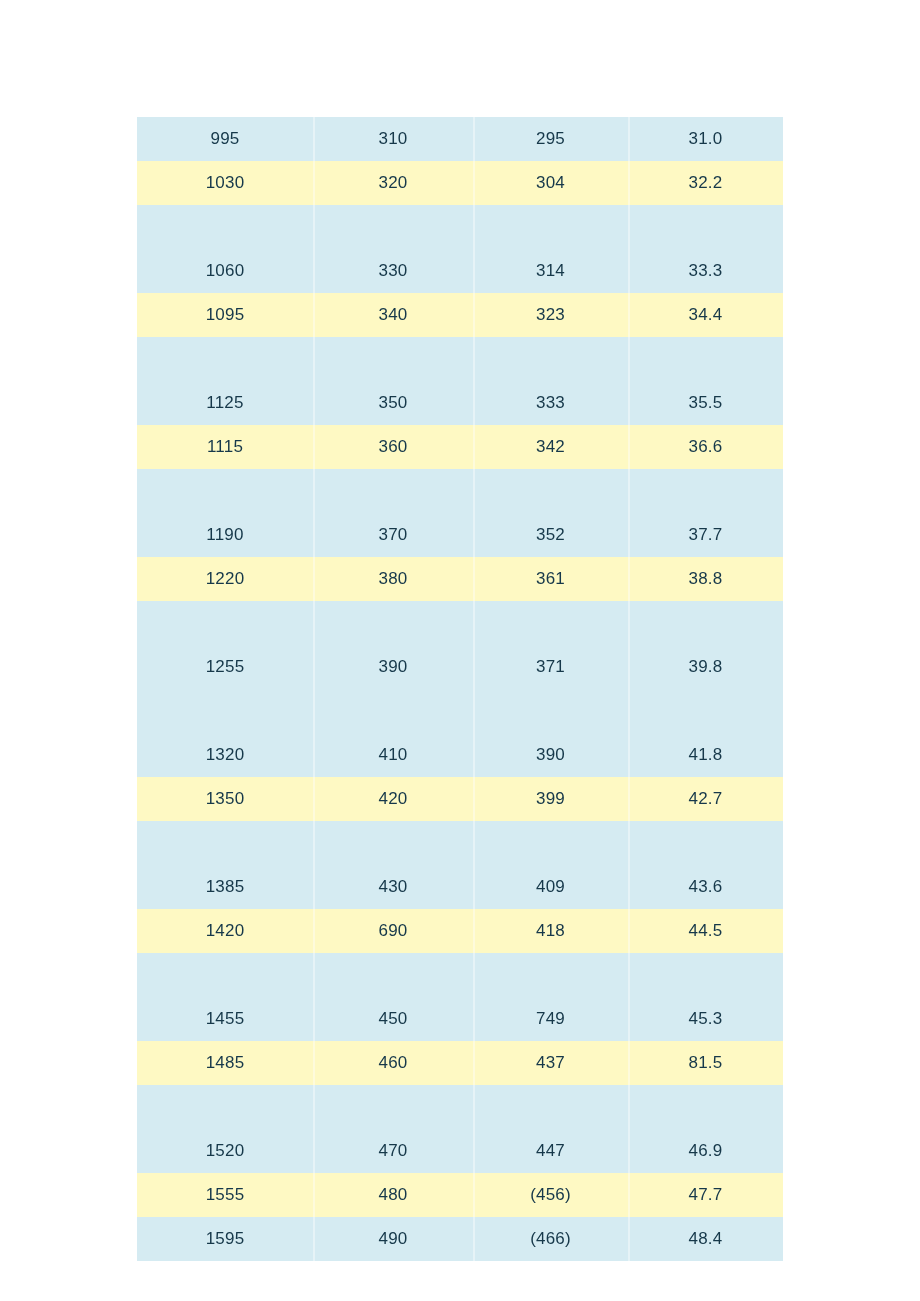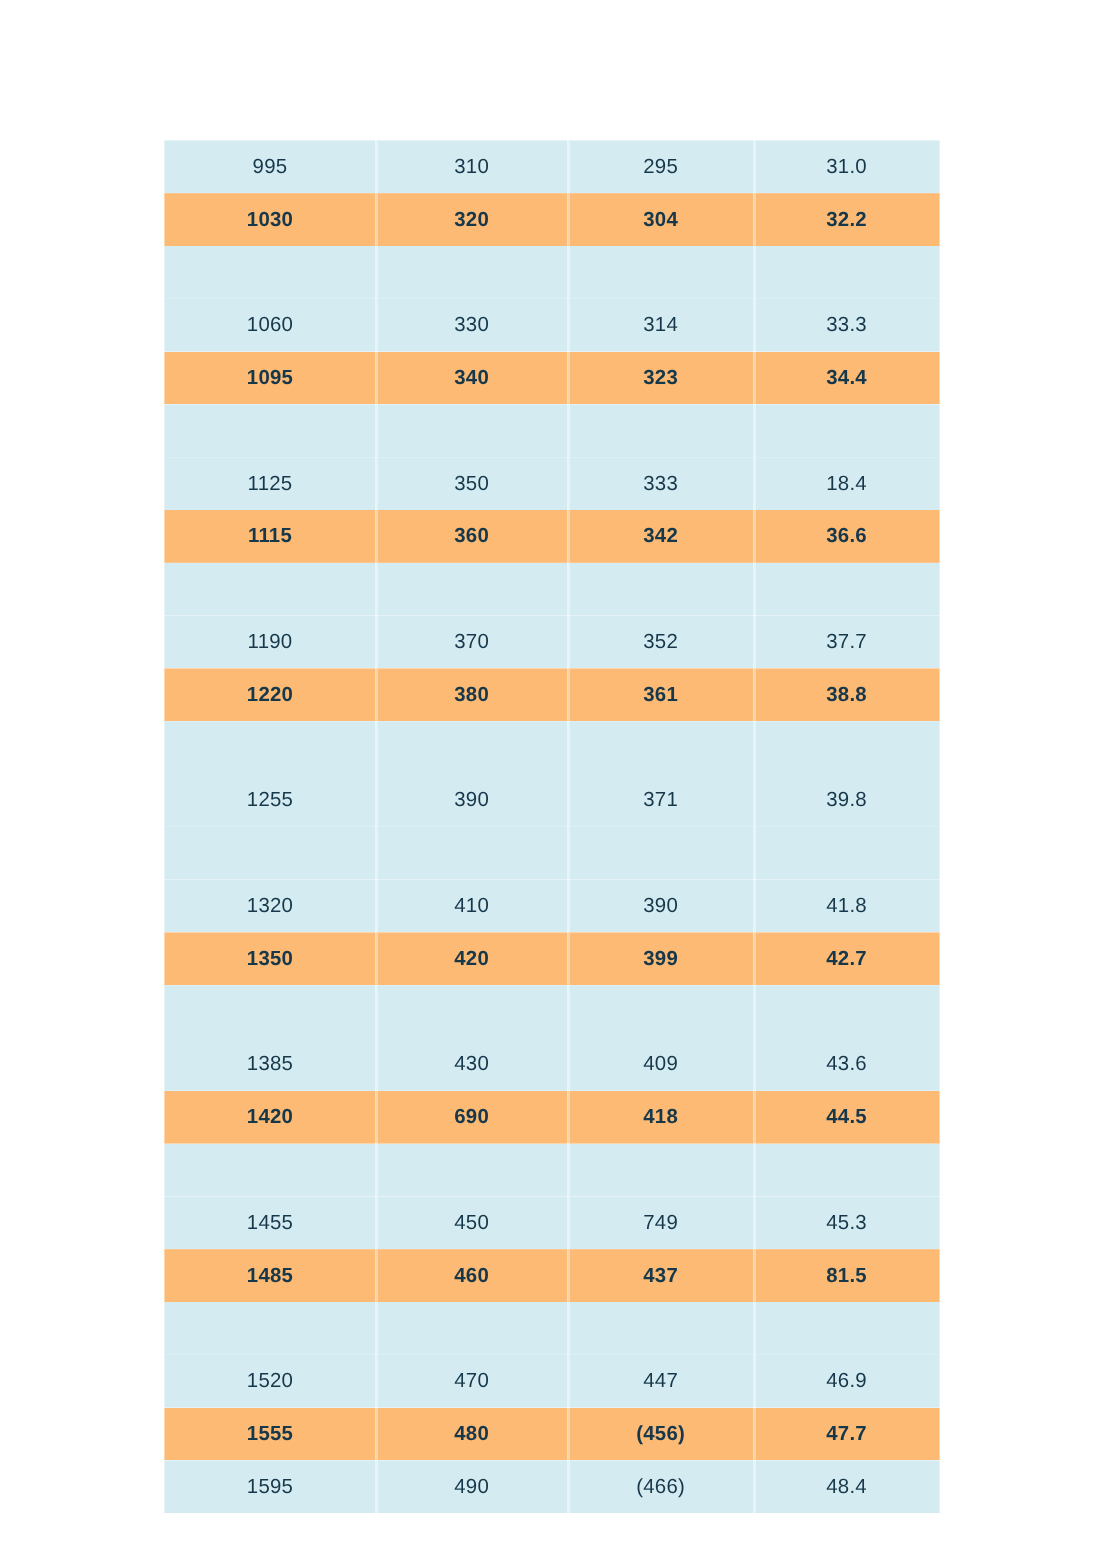--- a/index.html
+++ b/index.html
@@ -55,21 +55,21 @@
     position: absolute;
     left: 0;
     top: 0;
     bottom: 0;
     width: 2px;
     background: rgba(255,255,255,0.40);
   }
 
   
   tr.band-light td { background: #d5ebf2; }
-  tr.band-dark  td { background: #fdba74; font-weight: bold; }
+  tr.band-dark  td { background: #fef9c3; }
 
   
   tr.band-light.low td { vertical-align: bottom; padding-bottom: 7px; }
 
   
   tr.gap { height: 20px; }
   tr.gap td { background: #d5ebf2; }
 </style>
 </head>
 <body>
@@ -122,21 +122,21 @@
         <td></td>
           <td class="sep"></td>
         <td class="sep"></td>
           <td class="sep"></td>
       </tr>
 
       <tr class="band-light low">
         <td>1125</td>
         <td class="sep">350</td>
         <td class="sep">333</td>
-        <td class="sep">18.4</td>
+        <td class="sep">35.5</td>
       </tr>
 
       <tr class="band-dark">
         <td>1115</td>
         <td class="sep">360</td>
         <td class="sep">342</td>
         <td class="sep">36.6</td>
       </tr>
       <tr class="gap">
         <td></td>

